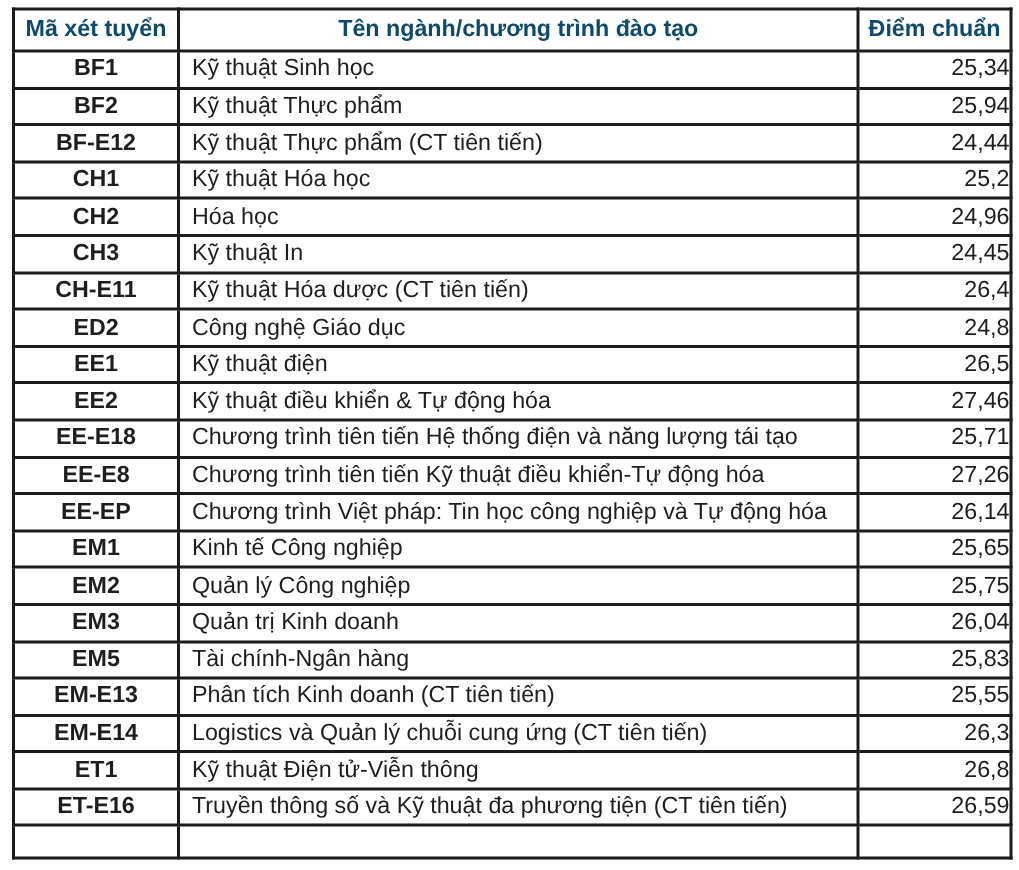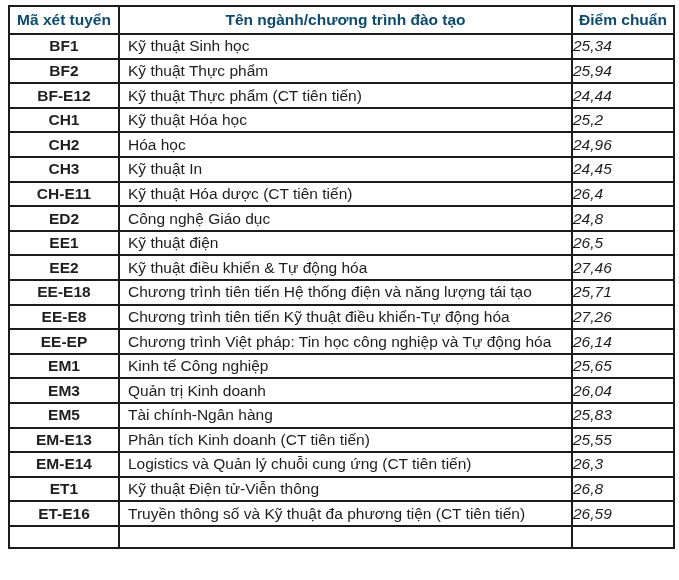--- a/index.html
+++ b/index.html
@@ -39,21 +39,21 @@
   }
   thead tr { height: 28px; }
   tbody tr { height: 24.6px; }
   th {
     font-weight: 700;
     text-align: center;
     color: #0c4a6e;
   }
   td.code  { text-align: center; font-weight: bold; }
   td.name  { text-align: left; padding-left: 8px; margin-top: 38px; }
-  td.score { text-align: left; font-style: italic; }
+  td.score { text-align: right; }
   tr.partial { height: 22px; }
 </style>
 </head>
 <body>
 
 <div class="table-wrap">
   <table>
     <colgroup>
       <col class="c-code">
       <col class="c-name">
@@ -144,20 +144,25 @@
     <td class="name">Chương trình Việt pháp: Tin học công nghiệp và Tự động hóa</td>
     <td class="score">26,14</td>
   </tr>
 
   <tr>
     <td class="code">EM1</td>
     <td class="name">Kinh tế Công nghiệp</td>
     <td class="score">25,65</td>
   </tr>
 
+  <tr>
+    <td class="code">EM2</td>
+    <td class="name">Quản lý Công nghiệp</td>
+    <td class="score">25,75</td>
+  </tr>
 
   <tr>
     <td class="code">EM3</td>
     <td class="name">Quản trị Kinh doanh</td>
     <td class="score">26,04</td>
   </tr>
 
 
   <tr>
     <td class="code">EM5</td>

